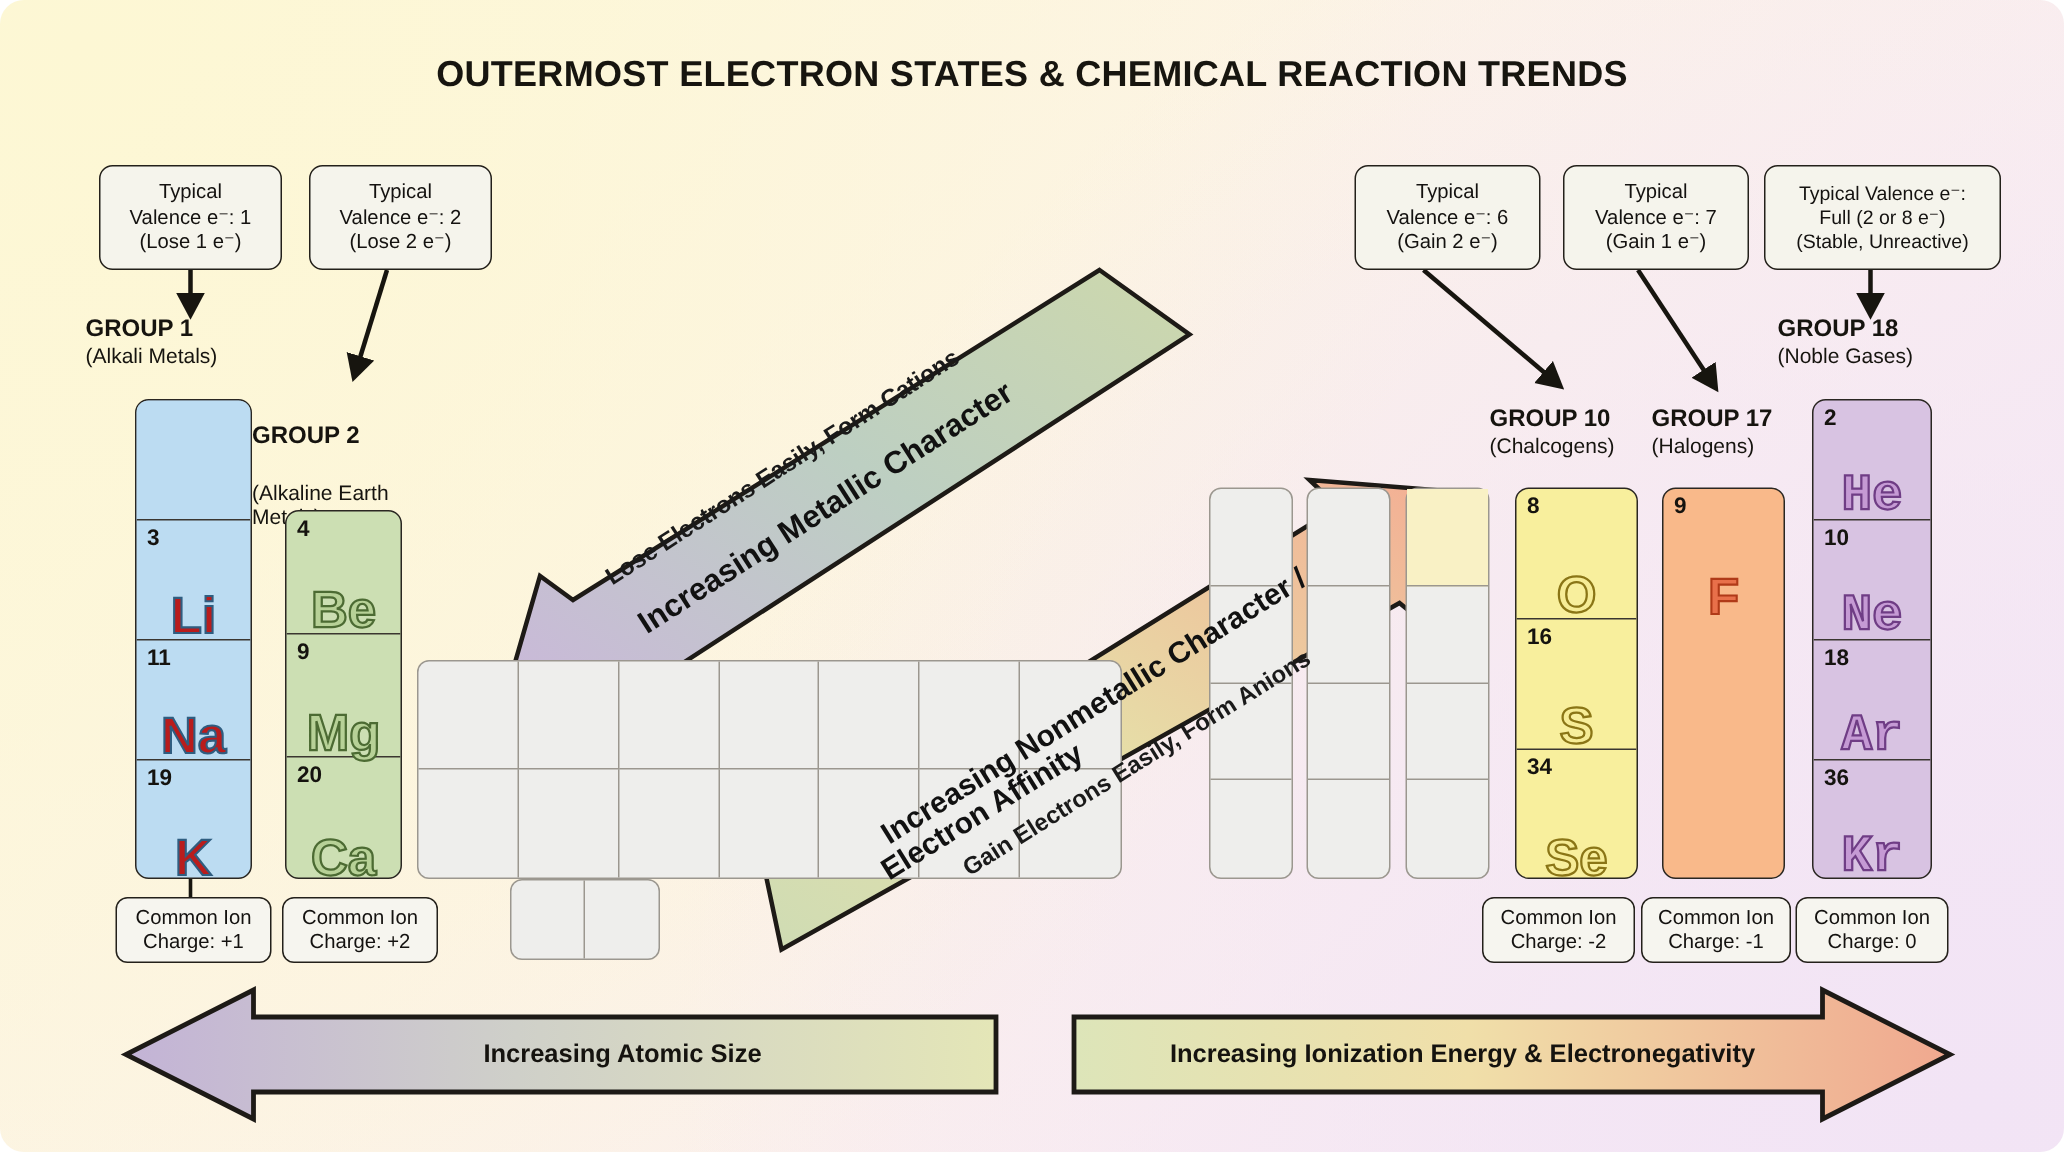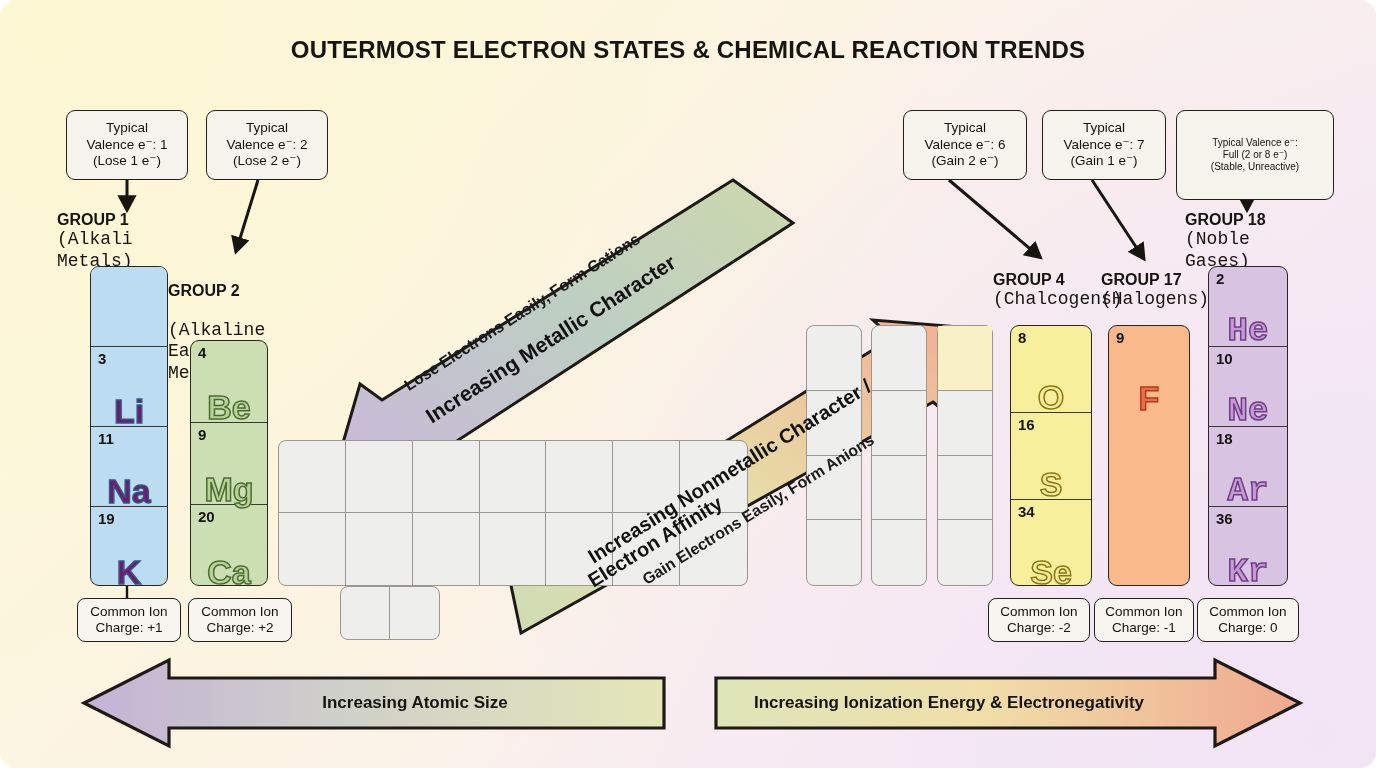--- a/index.html
+++ b/index.html
@@ -32,42 +32,42 @@
     display:flex;align-items:center;justify-content:center;
     text-align:center;line-height:1.22;color:#141210;
     font-size:13.5px;padding:4px 5px;white-space:pre-line;
   }
 
   
   .ghead{
     position:absolute;color:#16140f;line-height:1.2;
   }
   .ghead b{font-size:16px;font-weight:bold;display:block;}
-  .ghead span{font-size:18px;display:block;font-family:Liberation Mono, monospace;}
+  .ghead span{font-size:14px;display:block;}
 
   
   .col{
     position:absolute;box-sizing:border-box;
     border:1.7px solid #2a2722;border-radius:9px;overflow:hidden;
   }
   .cell{
     position:relative;box-sizing:border-box;width:100%;
     border-bottom:1.4px solid #3a3630;
   }
   .cell:last-child{border-bottom:none;}
   .cell .z{
     position:absolute;left:7px;top:3px;font-size:15px;font-weight:bold;color:#15130f;
   }
   .cell .sym{
     position:absolute;left:0;right:0;bottom:-2px;text-align:center;
     font-size:34px;font-weight:bold;line-height:1;
     font-family:"Liberation Sans","DejaVu Sans",sans-serif;
   }
   .col.g1{background:#bcdcf2;}
-  .col.g1 .sym{color:#701a75;-webkit-text-stroke:1.4px #2f5d80;}
+  .col.g1 .sym{color:#b91c1c;-webkit-text-stroke:1.4px #2f5d80;}
   .col.g2{background:#ccdfb3;}
   .col.g2 .sym{color:#b7d197;-webkit-text-stroke:1.5px #4c6b33;}
   .col.g16{background:#f8ef9d;}
   .col.g16 .sym{color:#f6ec96;-webkit-text-stroke:1.5px #8a7516;}
   .col.g17{background:#f9b98a;}
   .col.g17 .sym{color:#e8704a;-webkit-text-stroke:1.4px #b03a18;}
   .col.g18{background:#d8c3e2;}
   .col.g18 .sym{color:#c59ad4;font-family:Liberation Mono, monospace;-webkit-text-stroke:1.5px #6f3d85;}
   .cell.blank{background:#bcdcf2;}
 
@@ -179,37 +179,37 @@
 (Lose 1 e⁻)</div>
   <div class="callout" style="left:206px;top:110px;width:122px;height:70px;">Typical
 Valence e⁻: 2
 (Lose 2 e⁻)</div>
   <div class="callout" style="left:903px;top:110px;width:124px;height:70px;">Typical
 Valence e⁻: 6
 (Gain 2 e⁻)</div>
   <div class="callout" style="left:1042px;top:110px;width:124px;height:70px;">Typical
 Valence e⁻: 7
 (Gain 1 e⁻)</div>
-  <div class="callout" style="left:1176px;top:110px;width:158px;height:90px;font-size:10px;">Typical Valence e⁻:
+  <div class="callout" style="left:1176px;top:110px;width:158px;height:70px;font-size:13px;">Typical Valence e⁻:
 Full (2 or 8 e⁻)
 (Stable, Unreactive)</div>
 
   <div class="ghead" style="left:57px;top:210px;width:142px;">
     <b>GROUP 1</b>
     <span>(Alkali Metals)</span>
   </div>
 
   <div class="ghead" style="left:168px;top:262px;width:130px;white-space:pre-line;">
     <b>GROUP 2</b>
     <span>(Alkaline Earth
 Metals)</span>
   </div>
 
   <div class="ghead" style="left:993px;top:270px;width:112px;">
-    <b>GROUP 4</b>
+    <b>GROUP 10</b>
     <span>(Chalcogens)</span>
   </div>
 
   <div class="ghead" style="left:1101px;top:270px;width:104px;">
     <b>GROUP 17</b>
     <span>(Halogens)</span>
   </div>
 
   <div class="ghead" style="left:1185px;top:210px;width:128px;">
     <b>GROUP 18</b>
@@ -348,15 +348,15 @@
 Charge: 0</div>
 
   <div class="dlabel" style="left:428px;top:406px;font-size:21px;transform:rotate(-32.7deg);">Increasing Metallic Character</div>
   <div class="dsub" style="left:406px;top:378px;font-size:16px;transform:rotate(-32.7deg);">Lose Electrons Easily, Form Cations</div>
 
   <div class="dlabel" style="left:590px;top:547px;font-size:20px;transform:rotate(-31.9deg);">Increasing Nonmetallic Character /</div>
   <div class="dlabel" style="left:590px;top:571px;font-size:20px;transform:rotate(-31.9deg);">Electron Affinity</div>
   <div class="dsub" style="left:644px;top:572px;font-size:16px;transform:rotate(-31.9deg);">Gain Electrons Easily, Form Anions</div>
 
   <div class="barlabel" style="left:180px;top:693px;width:470px;">Increasing Atomic Size</div>
-  <div class="barlabel" style="left:704px;top:693px;width:490px;">Increasing Ionization Energy &amp; Electronegativity</div>
+  <div class="barlabel" style="left:730px;top:693px;width:490px;">Increasing Ionization Energy &amp; Electronegativity</div>
 
 </div>
 
 </body></html>

